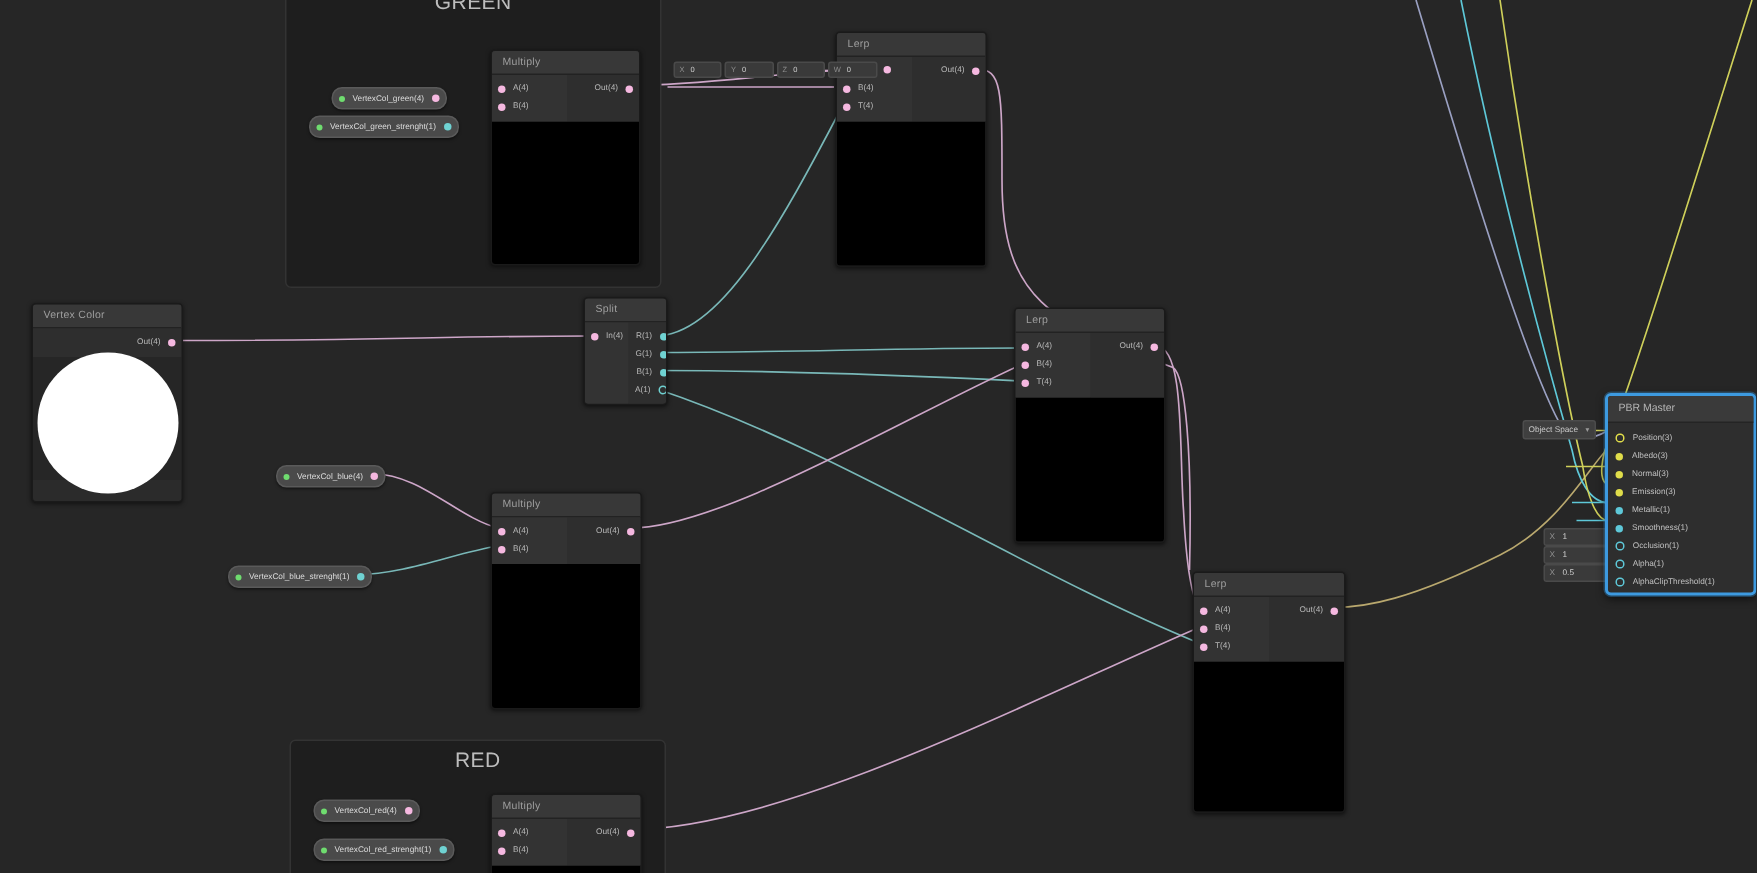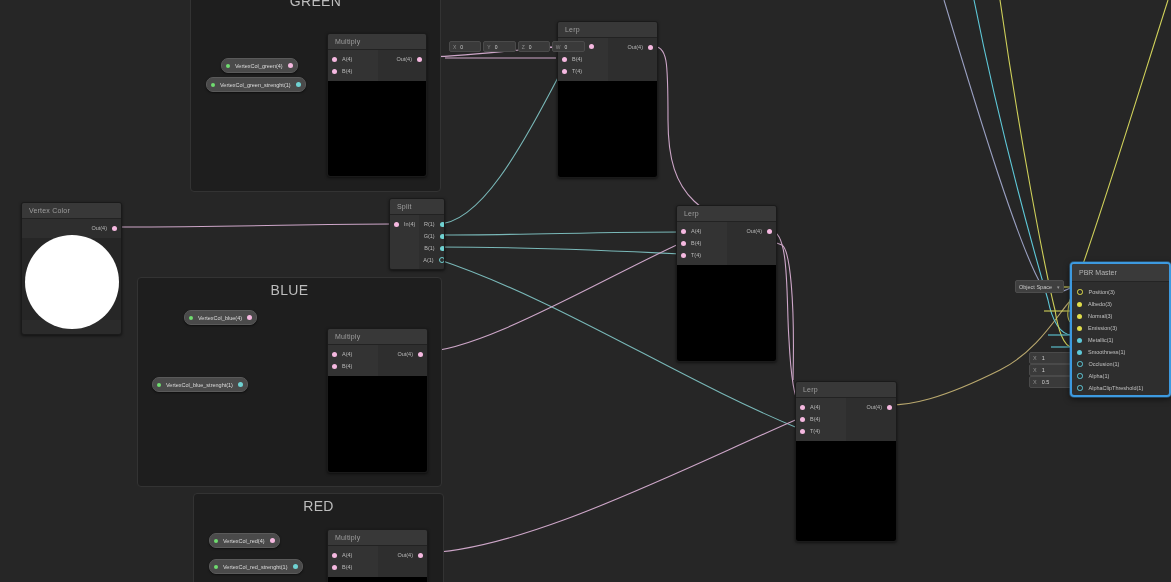--- a/index.html
+++ b/index.html
@@ -127,23 +127,20 @@
       <path d="M1060,359 C1065,359 1068,359 1072,359" stroke="#5ec8d8"></path>
       <path d="M1060,371 C1065,371 1068,371 1072,371" stroke="#5ec8d8"></path>
       <path d="M1060,383 C1065,383 1068,383 1072,383" stroke="#5ec8d8"></path>
     </g>
   </svg>
 
   <div class="group" style="left:190px;top:-12px;width:249px;height:202px;">
     <div class="group-title">GREEN</div>
   </div>
 
-  <div class="group" style="left:137px;top:277px;width:303px;height:208px;">
-    <div class="group-title">BLUE</div>
-  </div>
 
   <div class="group" style="left:193px;top:493px;width:249px;height:110px;">
     <div class="group-title">RED</div>
   </div>
 
   <div class="node" style="left:21px;top:202px;width:99px;height:131px;">
     <div class="node-title">Vertex Color</div>
     <div class="node-body">
       <div class="col-out" style="flex:1;">
         <div class="port-row out">

